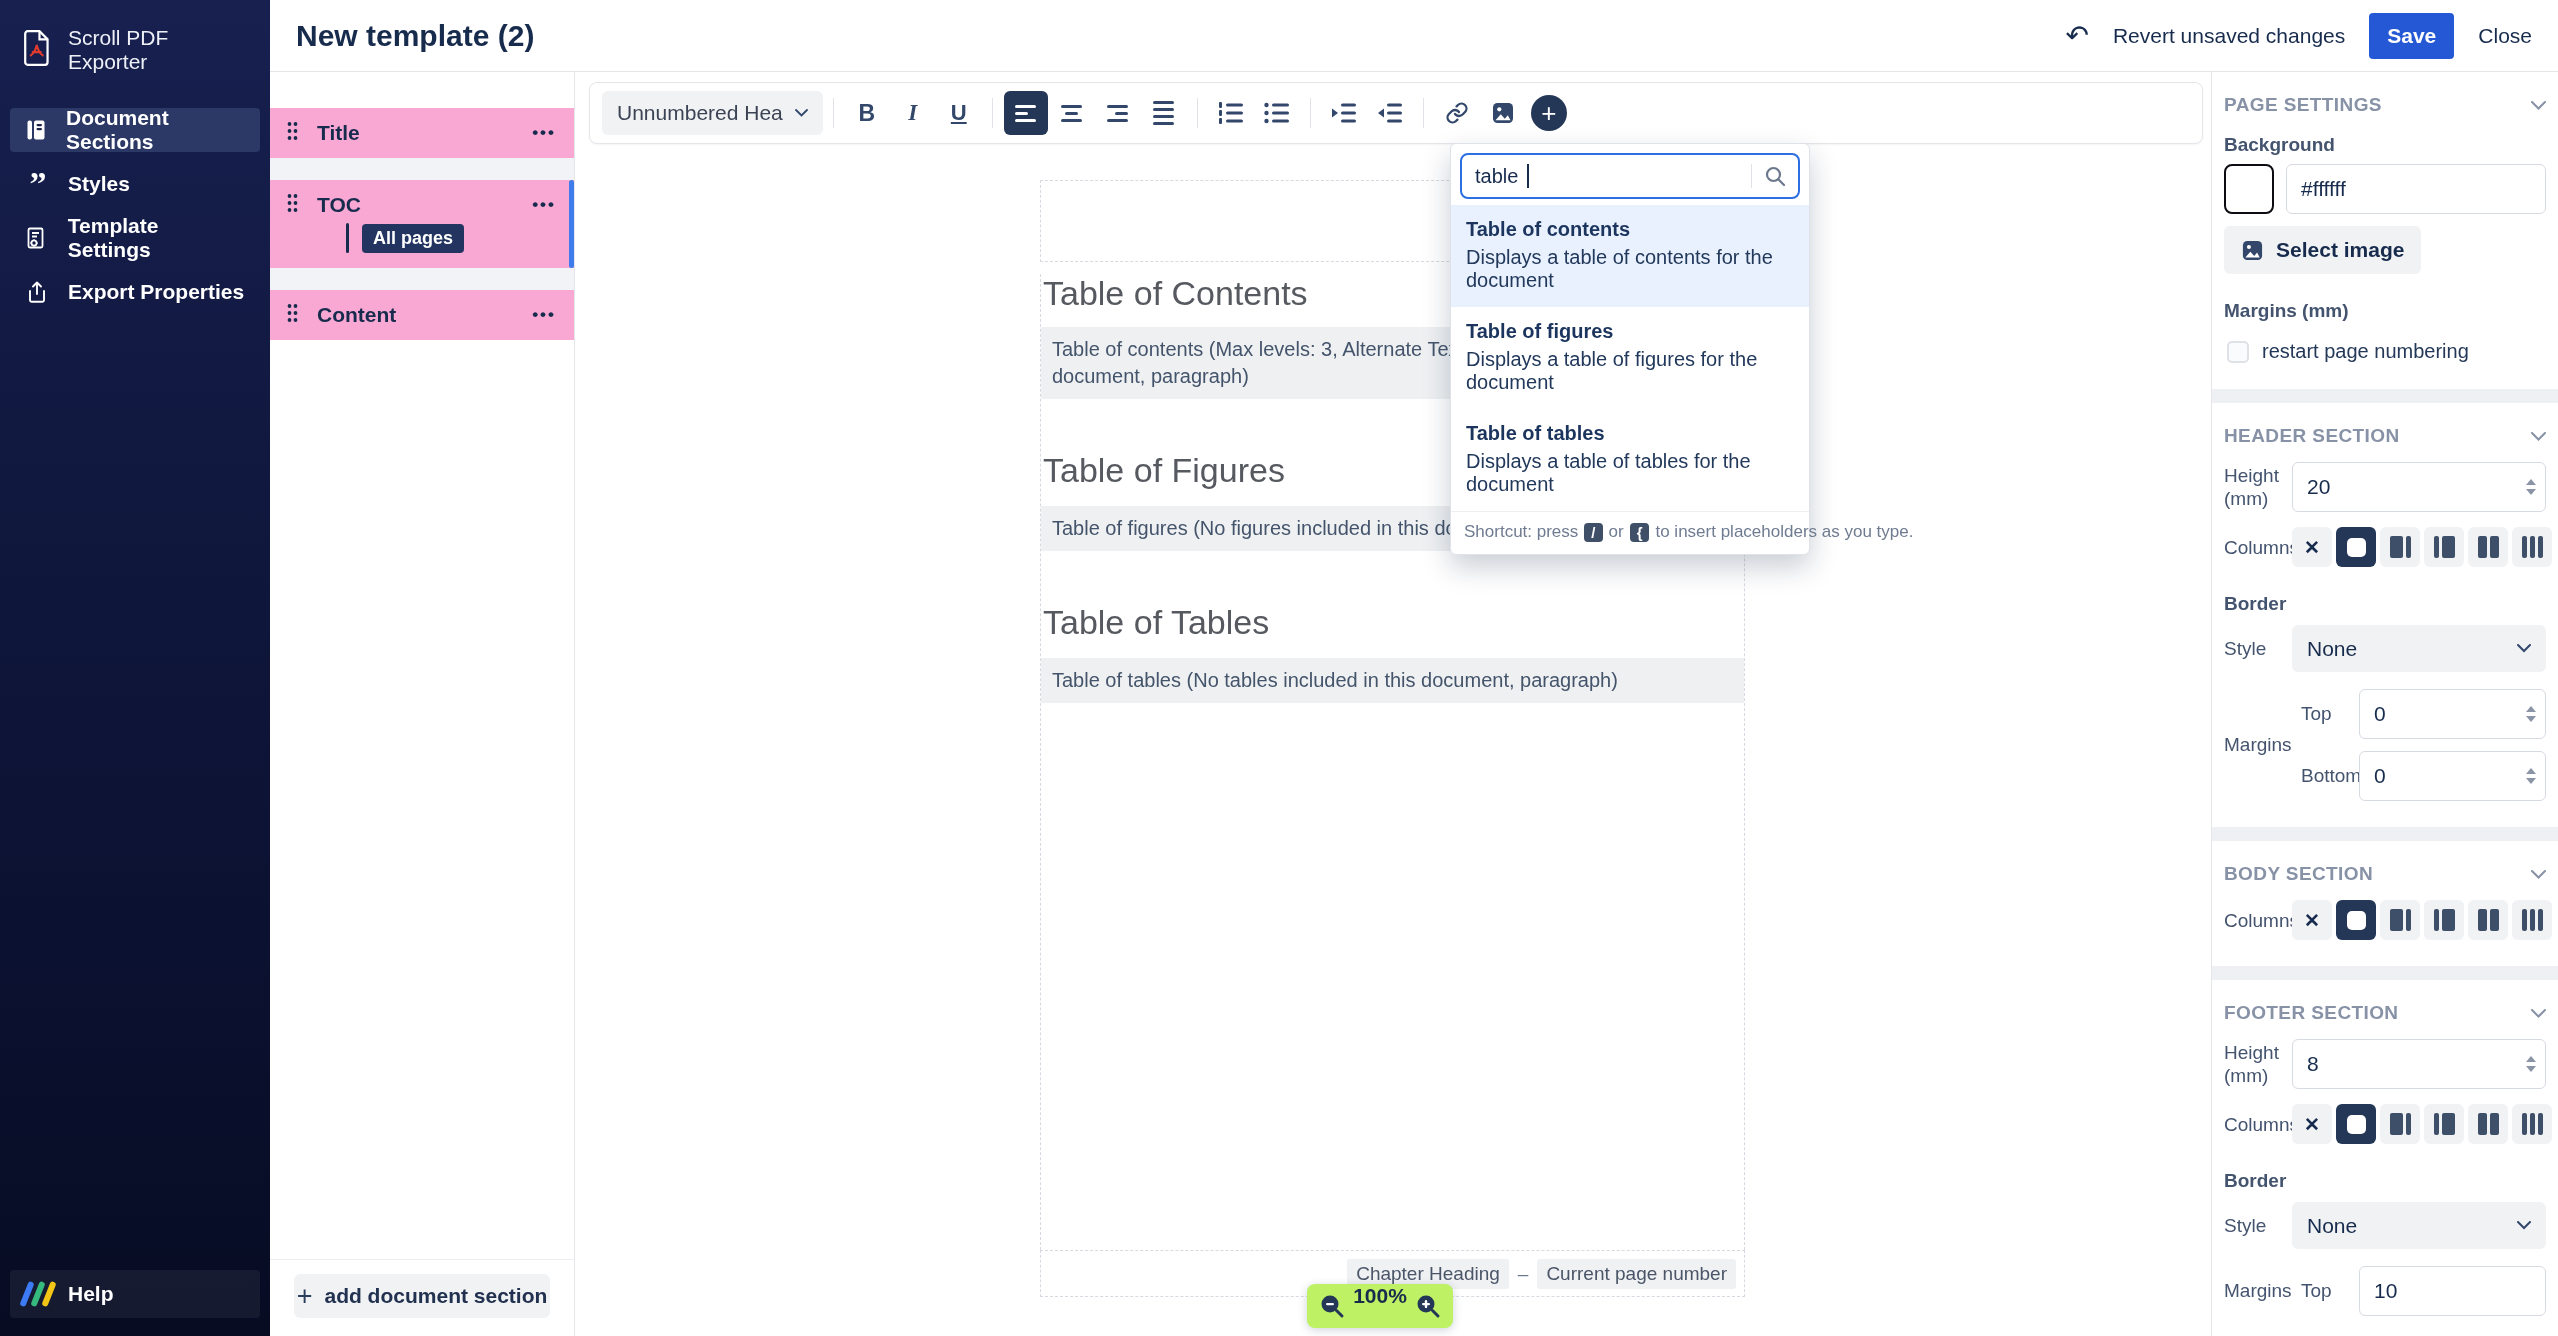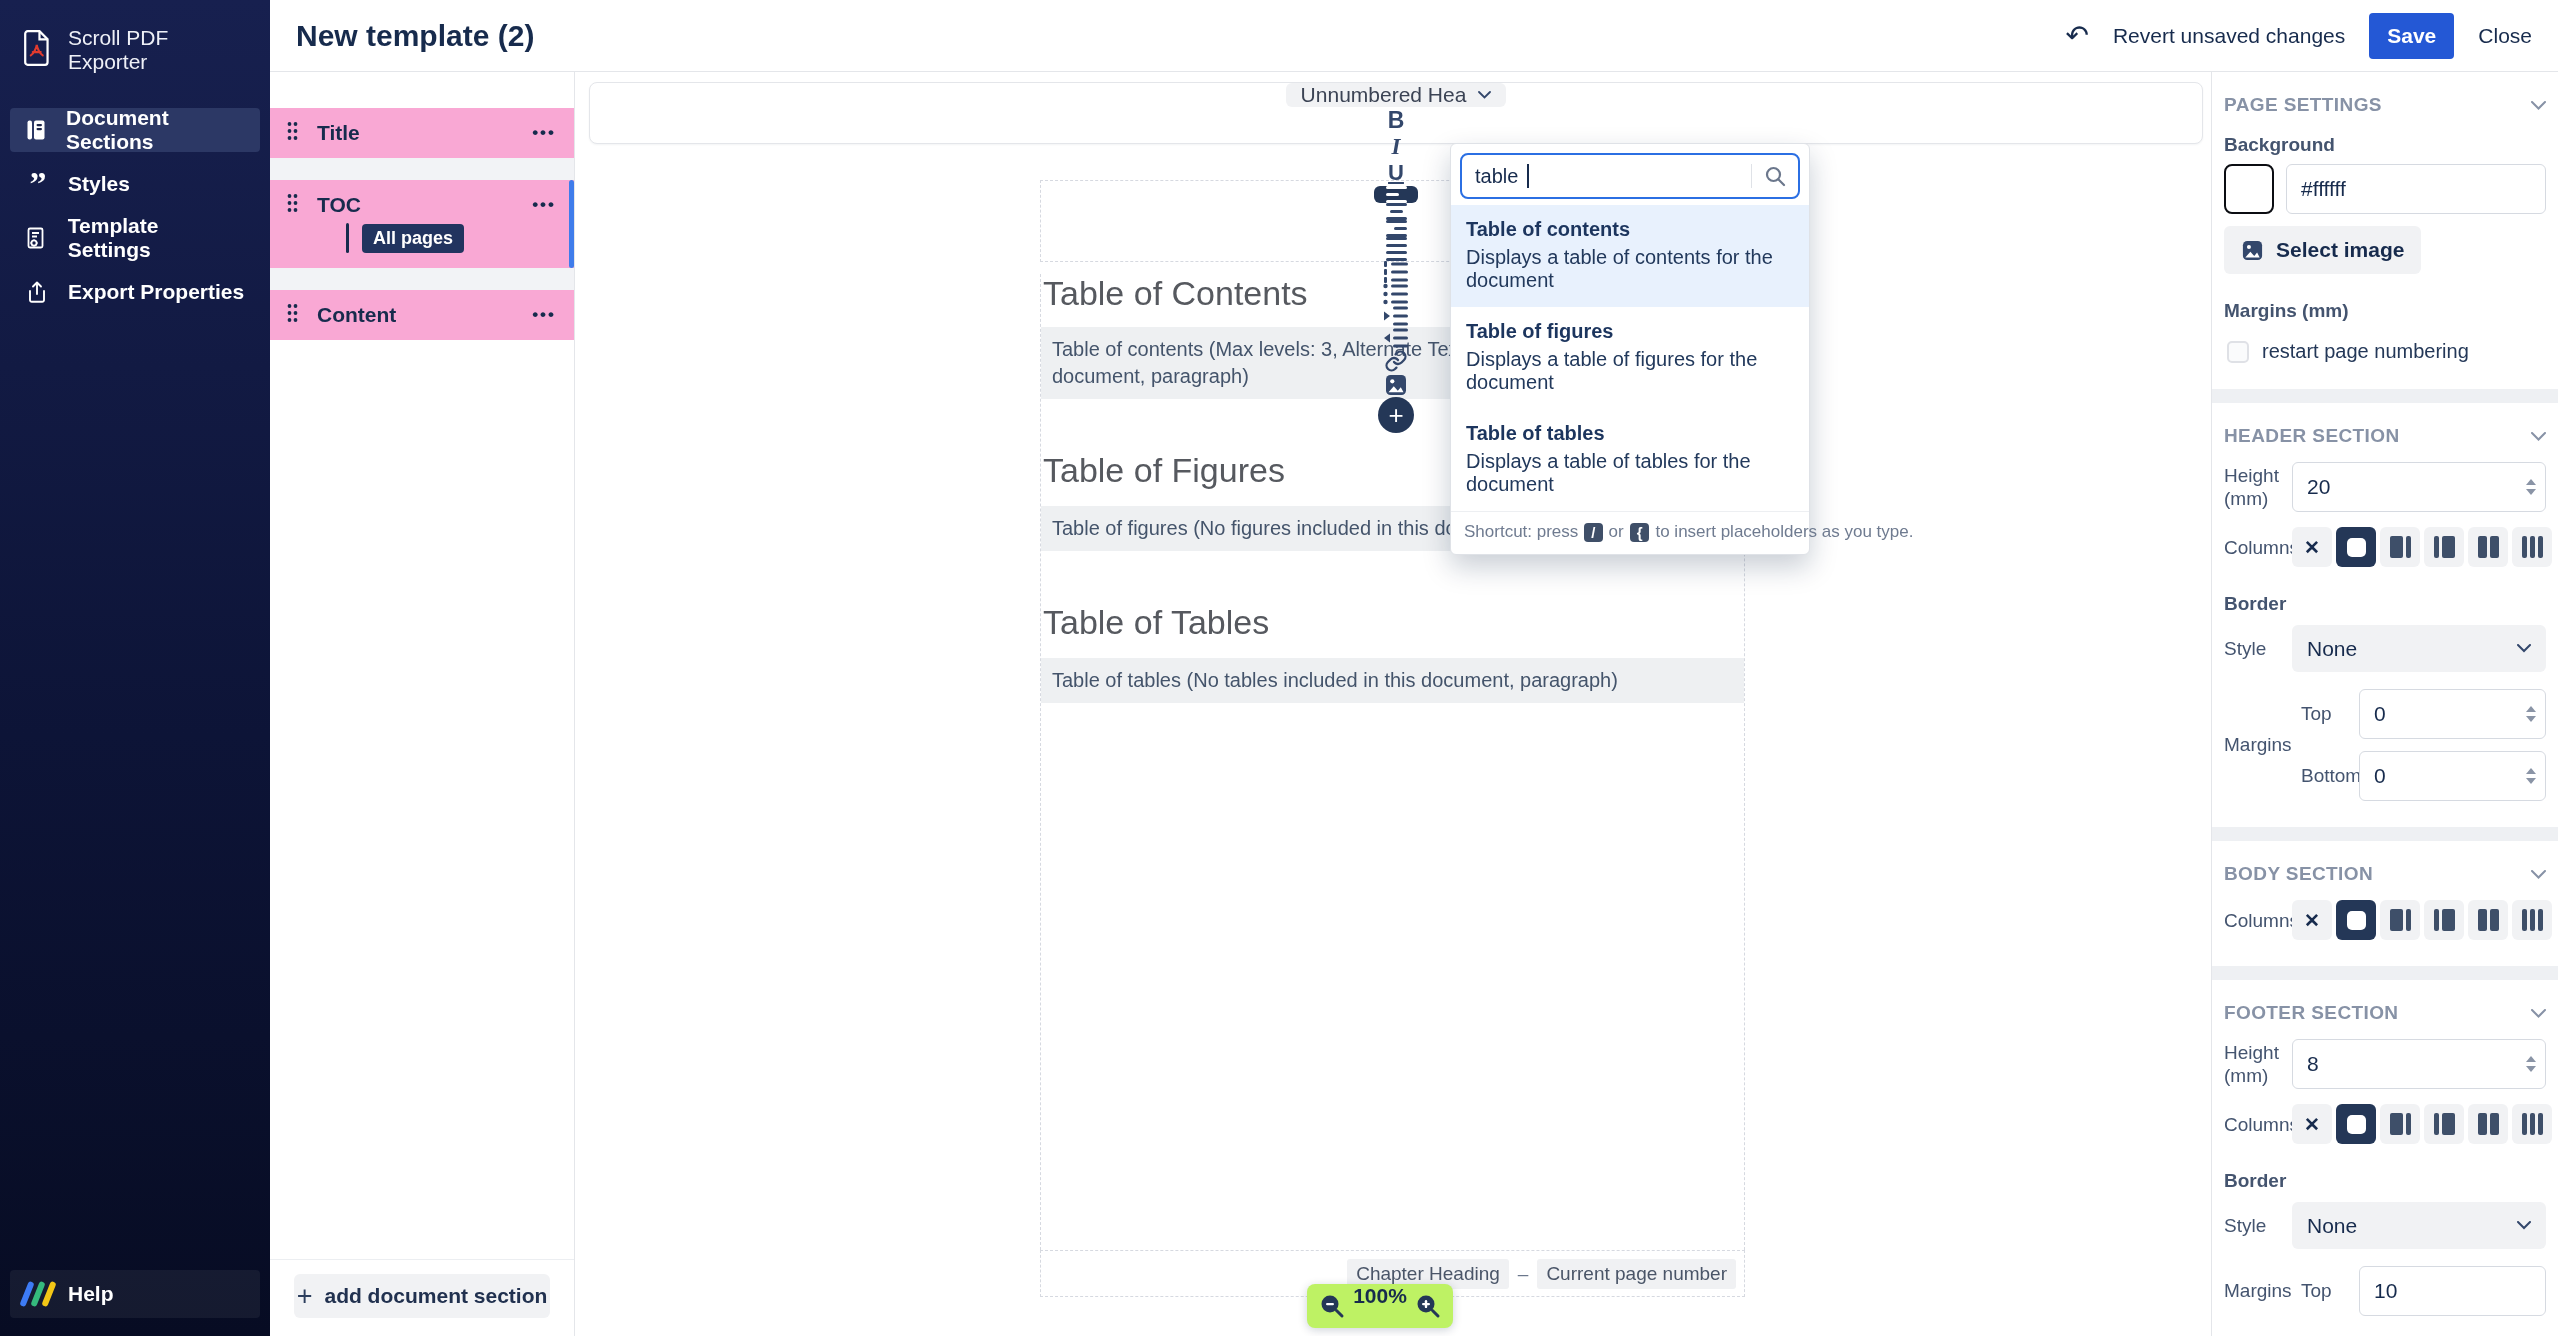--- a/index.html
+++ b/index.html
@@ -56,21 +56,21 @@
   .add-wrap { padding:14px 24px 18px; border-top:1px solid #eceef1; }
   .add-btn { width:100%; height:44px; background:#f1f2f4; border:none; border-radius:6px;
     display:flex; align-items:center; justify-content:center; gap:12px; font-family:inherit;
     font-size:21px; font-weight:600; color:#21314f; cursor:pointer; }
   .add-plus { font-size:27px; font-weight:400; line-height:1; color:#2c3e5d; }
 
   
   .canvas { flex:1; position:relative; background:#fff; min-width:0; overflow:hidden; }
   .toolbar { position:absolute; left:14px; right:8px; top:10px; height:62px; background:#fff;
     border:1px solid #e4e6ea; border-radius:8px; display:flex; align-items:center;
-    padding:0 12px; box-shadow:0 1px 2px rgba(9,30,66,.05); z-index:3;flex-direction:column; }
+    padding:0 12px; box-shadow:0 1px 2px rgba(9,30,66,.05); z-index:3; }
   .tb-dd { display:flex; align-items:center; gap:12px; background:#f1f2f4; border-radius:6px;
     height:44px; padding:0 15px; font-size:21px; color:#3b4354; cursor:pointer; }
   .tb-sep { width:1px; height:30px; background:#e0e3e8; margin:0 10px; }
   .tb-btn { width:44px; height:44px; border:none; background:transparent; border-radius:6px;
     display:flex; align-items:center; justify-content:center; color:#33476b; cursor:pointer;
     font-family:inherit; margin:0 1px; }
   .tb-btn.active { background:#243757; color:#fff; }
   .tb-b { font-size:23px; font-weight:800; color:#33476b; }
   .tb-i { font-size:23px; font-style:italic; font-family:"Liberation Serif",serif; font-weight:700; color:#33476b; }
   .tb-u { font-size:22px; font-weight:600; text-decoration:underline; color:#33476b; }

